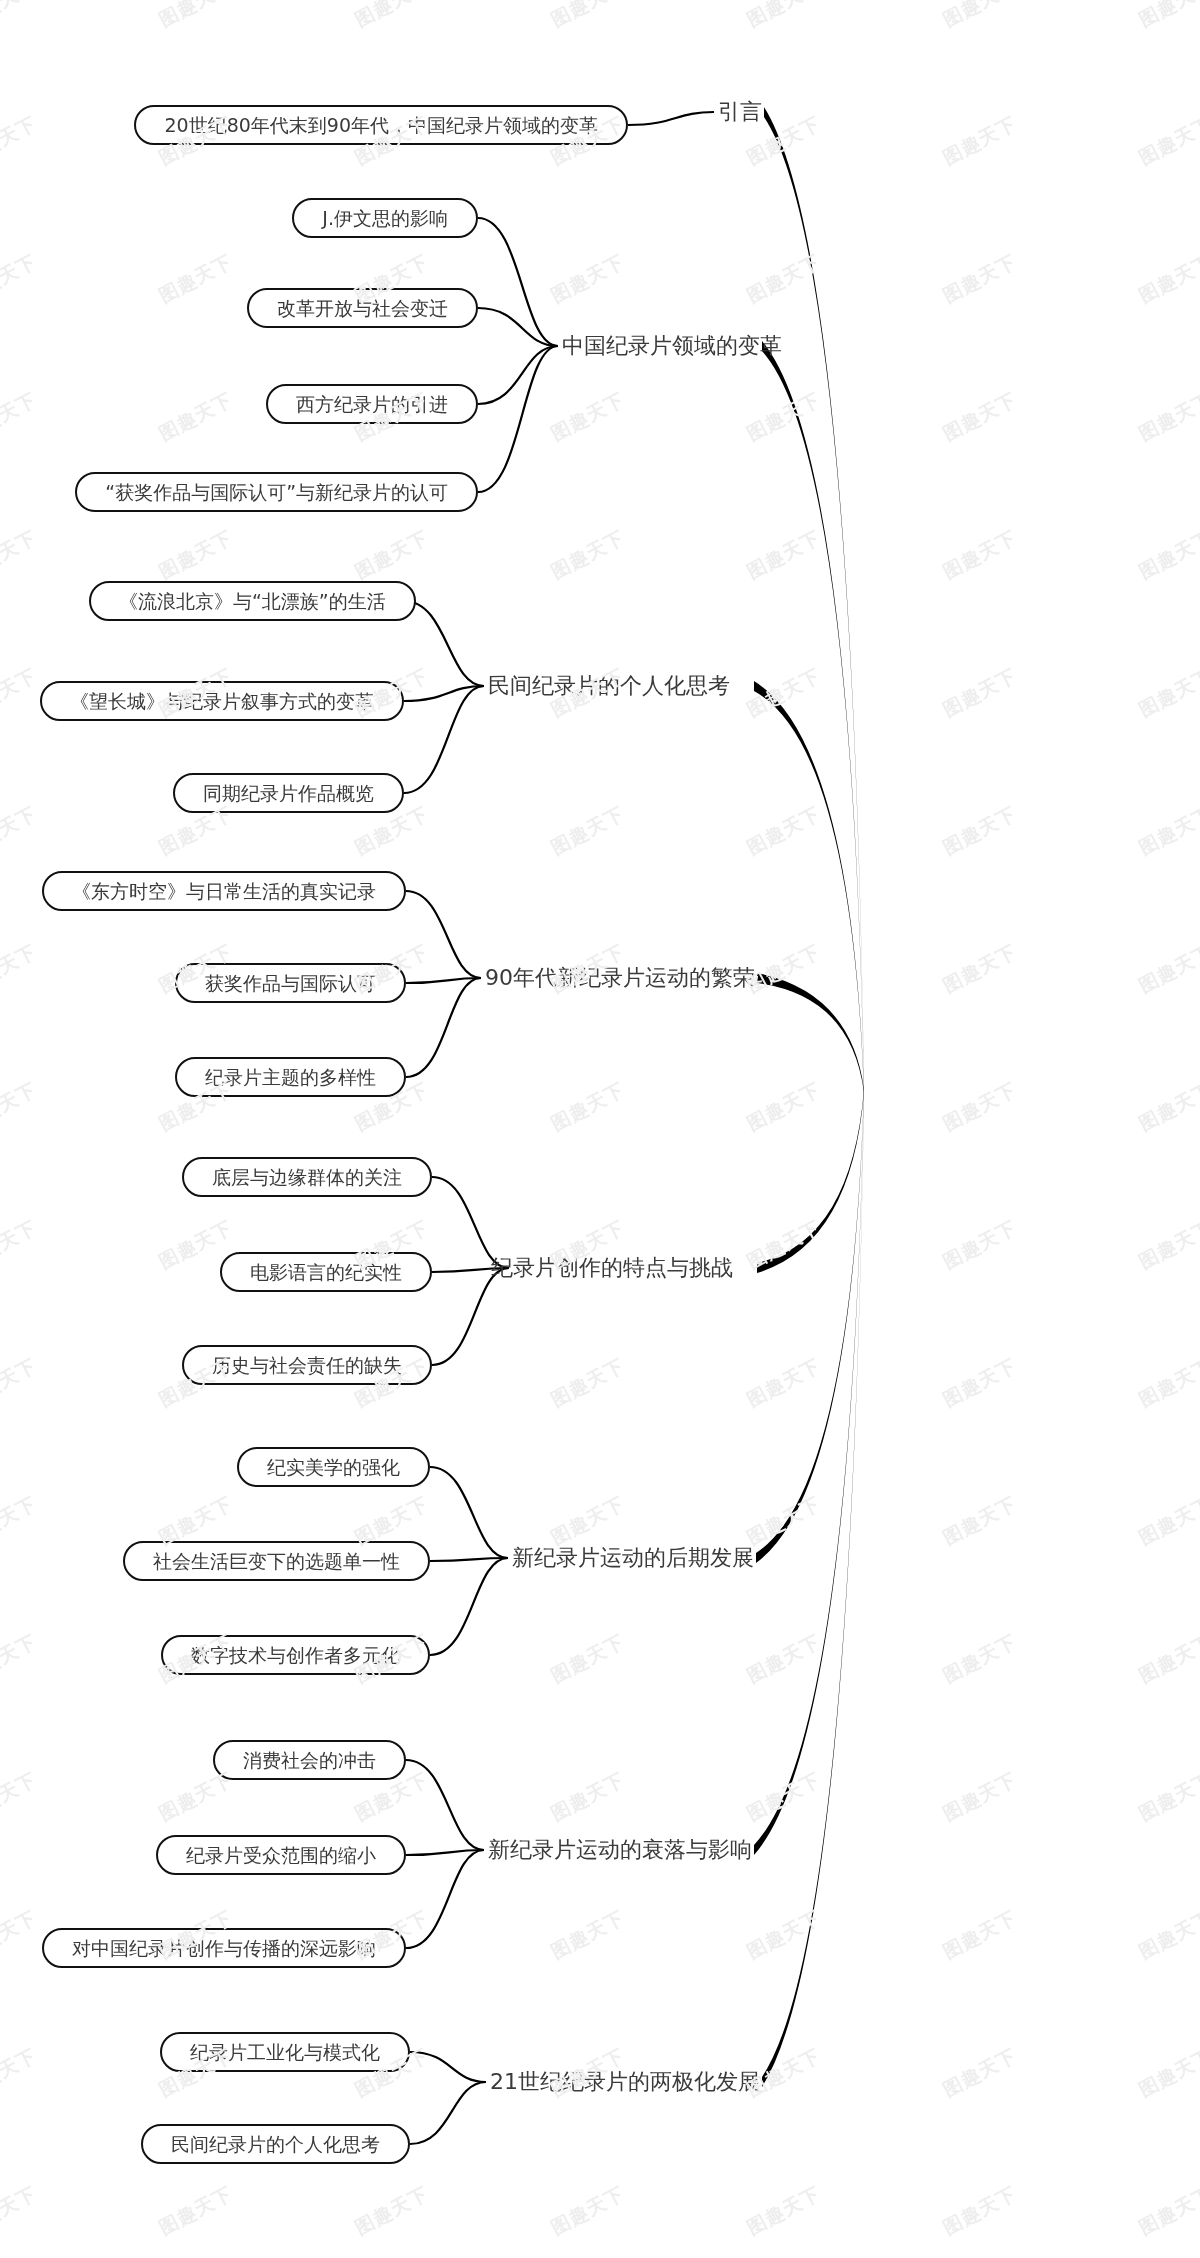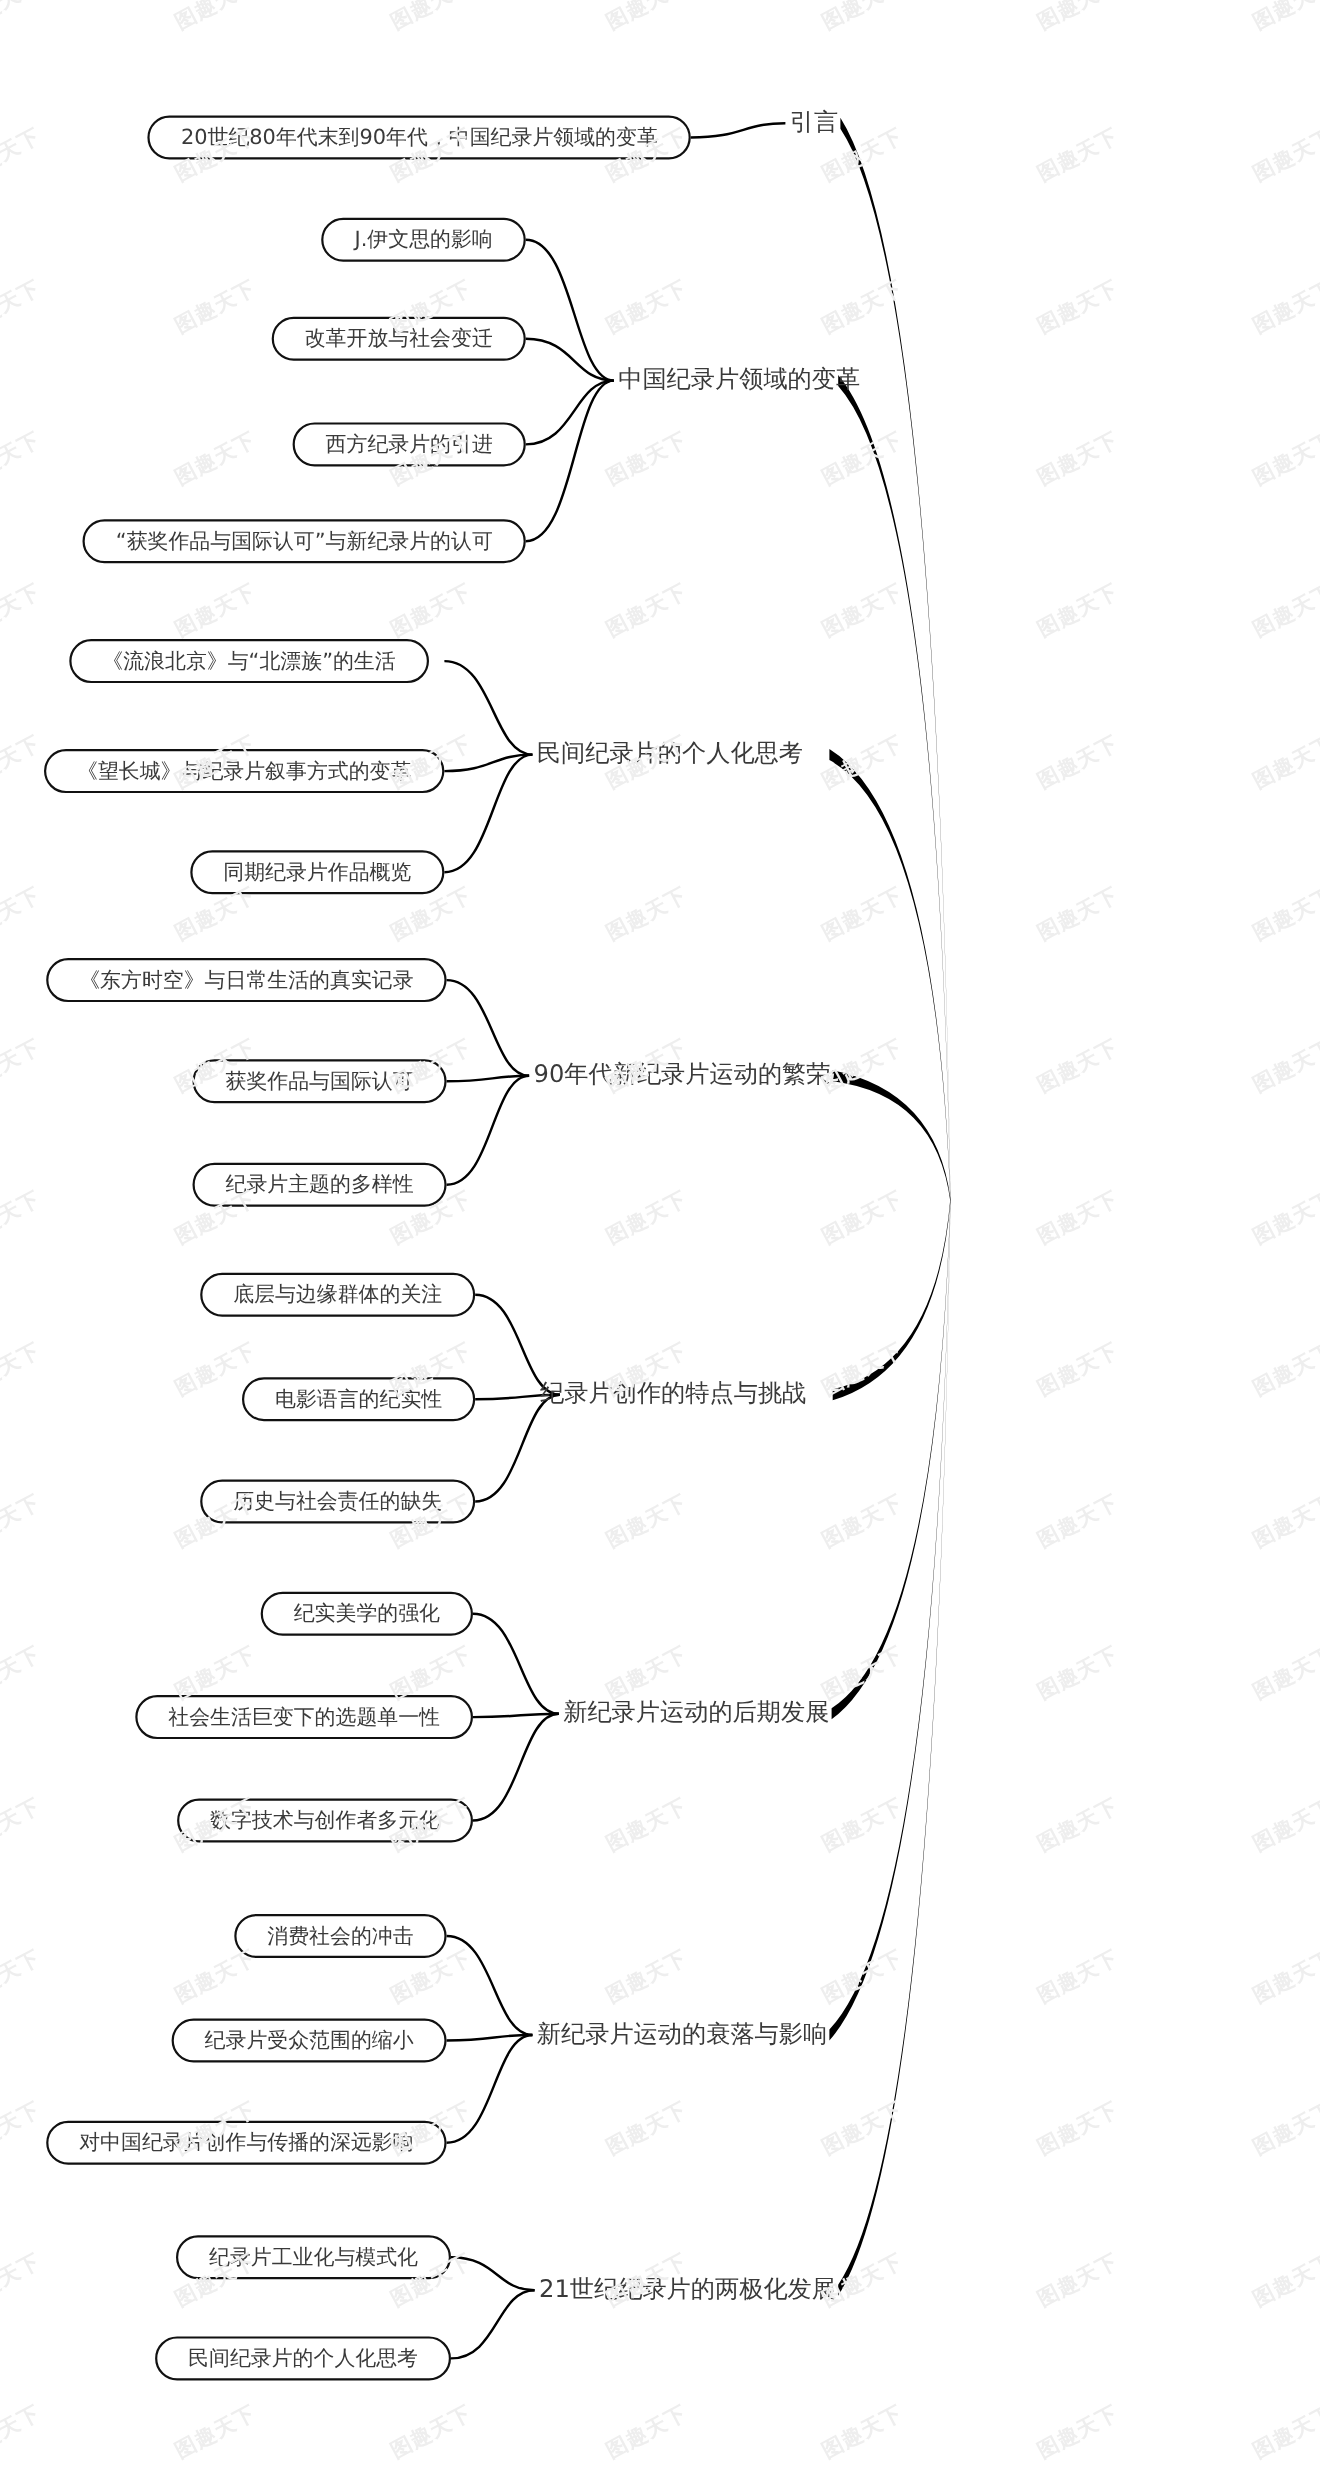--- a/index.html
+++ b/index.html
@@ -116,21 +116,21 @@
 
   <div id="nodes">
       <div class="branch" style="left: 718px; top: 98px;">引言</div>
       <div class="leaf" style="left: 134.469px; top: 105px; width: 493.531px;">20世纪80年代末到90年代，中国纪录片领域的变革</div>
       <div class="branch" style="left: 562px; top: 332px;">中国纪录片领域的变革</div>
       <div class="leaf" style="left: 292.344px; top: 198px; width: 185.656px;">J.伊文思的影响</div>
       <div class="leaf" style="left: 247px; top: 288px; width: 231px;">改革开放与社会变迁</div>
       <div class="leaf" style="left: 266px; top: 384px; width: 212px;">西方纪录片的引进</div>
       <div class="leaf" style="left: 75.3125px; top: 472px; width: 402.688px;">“获奖作品与国际认可”与新纪录片的认可</div>
       <div class="branch" style="left: 488px; top: 672px;">民间纪录片的个人化思考</div>
-      <div class="leaf" style="left: 63px; top: 581px; width: 326.688px;">《流浪北京》与“北漂族”的生活</div>
+      <div class="leaf" style="left: 89px; top: 581px; width: 326.688px;">《流浪北京》与“北漂族”的生活</div>
       <div class="leaf" style="left: 40px; top: 681px; width: 364px;">《望长城》与纪录片叙事方式的变革</div>
       <div class="leaf" style="left: 173px; top: 773px; width: 231px; text-align: right;">同期纪录片作品概览</div>
       <div class="branch" style="left: 485px; top: 964px;">90年代新纪录片运动的繁荣</div>
       <div class="leaf" style="left: 42px; top: 871px; width: 364px;">《东方时空》与日常生活的真实记录</div>
       <div class="leaf" style="left: 175px; top: 963px; width: 231px;">获奖作品与国际认可</div>
       <div class="leaf" style="left: 175px; top: 1057px; width: 231px;">纪录片主题的多样性</div>
       <div class="branch" style="left: 491px; top: 1254px;">纪录片创作的特点与挑战</div>
       <div class="leaf" style="left: 182px; top: 1157px; width: 250px;">底层与边缘群体的关注</div>
       <div class="leaf" style="left: 220px; top: 1252px; width: 212px;">电影语言的纪实性</div>
       <div class="leaf" style="left: 182px; top: 1345px; width: 250px;">历史与社会责任的缺失</div>

